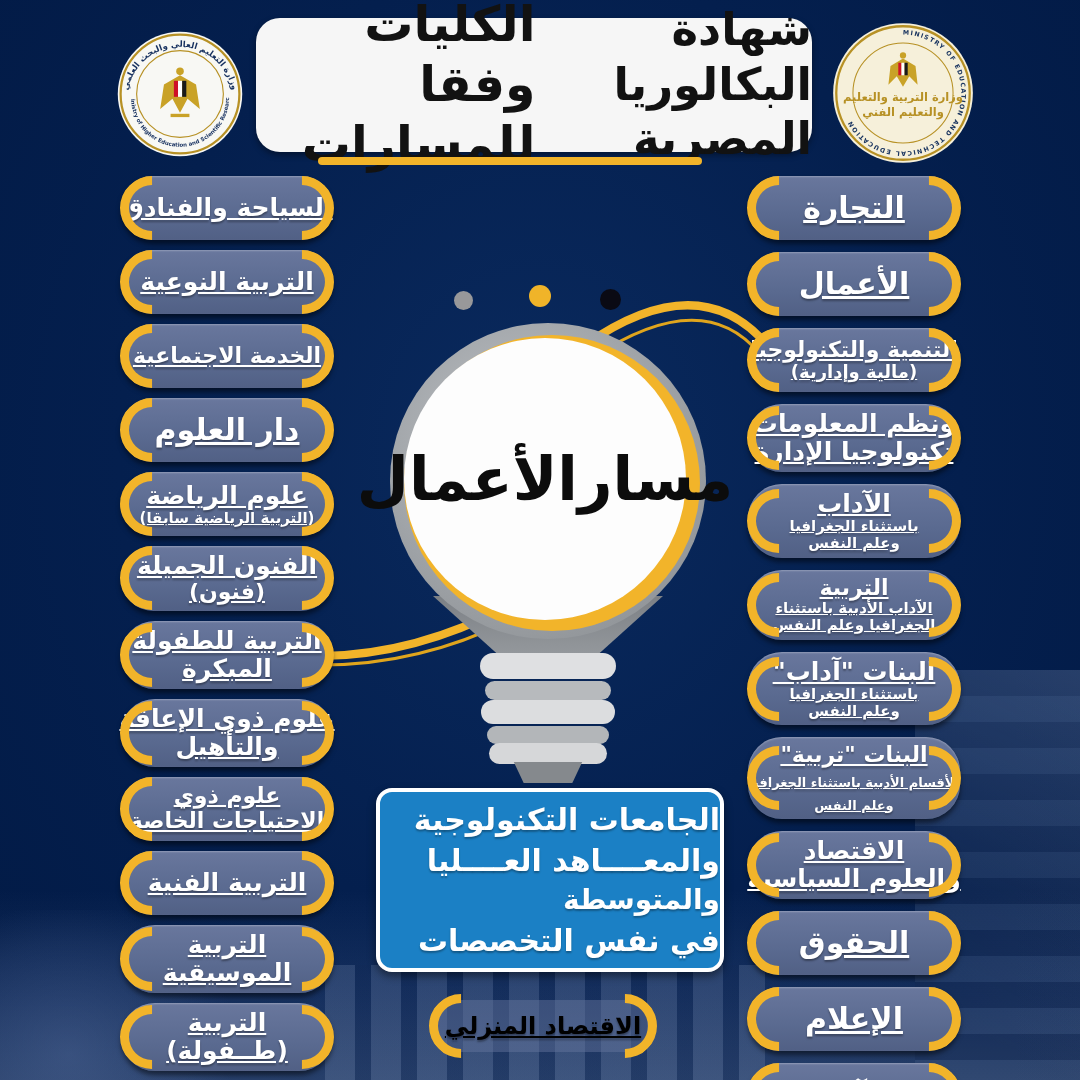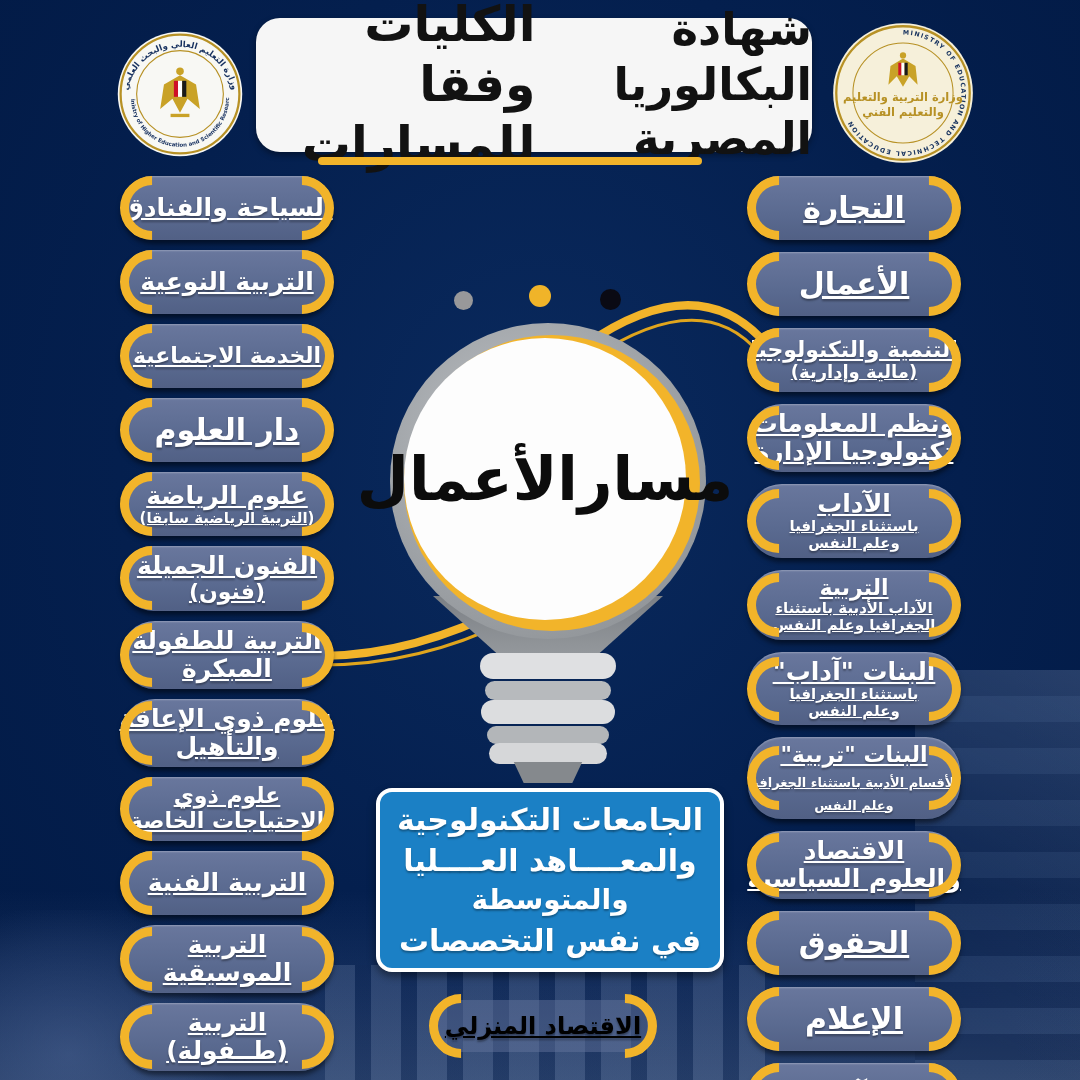--- a/index.html
+++ b/index.html
@@ -70,21 +70,21 @@
   .bulb-yellow{position:absolute;left:14px;top:12px;width:296px;height:296px;border-radius:50%;background:#f2b42a;}
   .bulb-white{position:absolute;left:14px;top:15px;width:282px;height:282px;border-radius:50%;background:#fdfdfd;
     display:flex;flex-direction:row;align-items:center;justify-content:center;direction:rtl;}
   .bulb-white span{font-weight:bold;color:#0c0c0c;font-size:60px;line-height:1.25;}
   .dot{position:absolute;border-radius:50%;}
   .dot-gray{left:454px;top:291px;width:19px;height:19px;background:#98989a;}
   .dot-yellow{left:529px;top:285px;width:22px;height:22px;background:#f0b429;}
   .dot-black{left:600px;top:289px;width:21px;height:21px;background:#0a0a14;}
   
   .info-box{position:absolute;left:376px;top:788px;width:340px;height:176px;background:#1b80c5;
-    border:4px solid #fff;border-radius:16px;display:flex;flex-direction:column;align-items:center;
+    border:4px solid #fff;border-radius:16px;display:flex;flex-direction:column;align-items:flex-start;
     justify-content:center;direction:rtl;color:#fff;font-weight:bold;line-height:1.38;
     box-shadow:0 4px 8px rgba(0,0,0,.45);text-shadow:0 2px 2px rgba(0,0,0,.3);}
   .info-l1,.info-l2,.info-l4{font-size:30px;}
   .info-l3{font-size:28px;}
   
   .bottom-pill{position:absolute;left:430px;top:1000px;width:226px;height:52px;border-radius:30px;
     background:rgba(105,120,160,.45);display:flex;align-items:center;justify-content:center;direction:rtl;}
   .bottom-pill .pill-text span{font-size:24px;}
 </style>
 </head>

